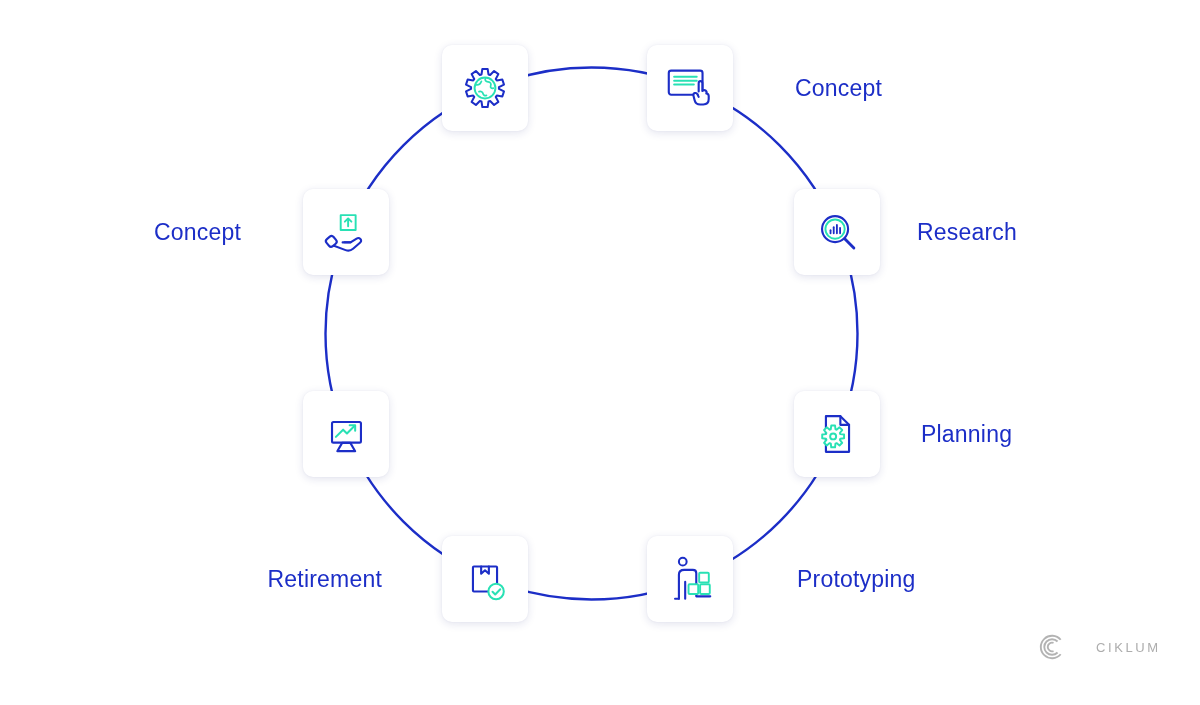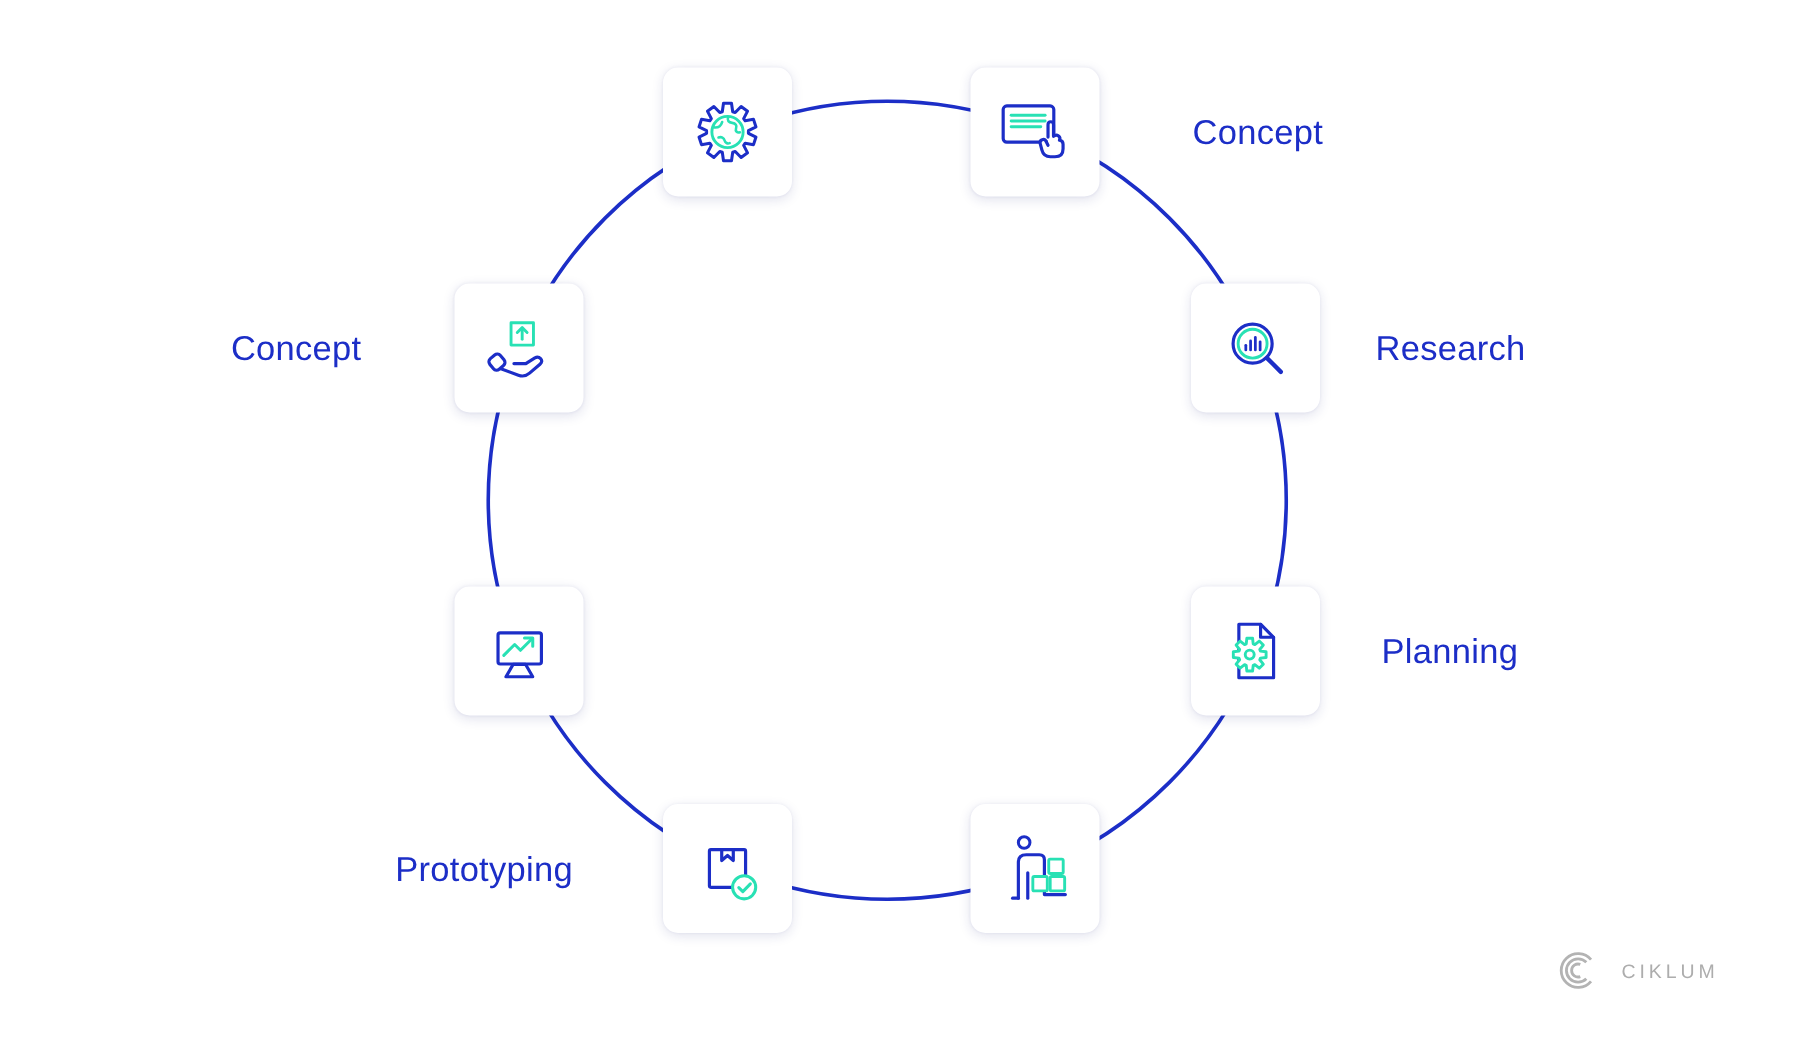--- a/index.html
+++ b/index.html
@@ -17,21 +17,21 @@
   .card{position:absolute;width:86px;height:86px;background:#fff;border-radius:10px;
     box-shadow:0 2px 8px rgba(30,40,120,0.13),0 0 2px rgba(30,40,120,0.06);
     z-index:2;display:flex;align-items:center;justify-content:center;}
   .card .icon{width:54px;height:54px;display:block;}
   .card .icon svg{width:54px;height:54px;display:block;}
   .lbl{position:absolute;z-index:2;height:32px;line-height:32px;font-size:23px;
     color:var(--blue);letter-spacing:0.2px;white-space:nowrap;}
   .lbl.right{text-align:right;}
   .lbl.left{text-align:left;}
   .logo{position:absolute;left:1038px;top:632px;display:flex;align-items:center;
-    gap:13px;z-index:3;}
+    gap:28px;z-index:3;}
   .logo-mark svg{display:block;}
   .logo-text{font-size:13px;letter-spacing:2.6px;color:var(--gray);font-weight:400;}
 </style>
 </head>
 <body>
 
 <div class="stage">
 
   <svg class="ring" width="1200" height="705">
     <circle cx="591.5" cy="333.5" r="266"></circle>
@@ -124,21 +124,22 @@
           <path d="M11.8,34.6 q-3.4,1.5 -2.3,4.8 q1.1,3.2 4.6,2.4 l13.5,5 q4.3,1.6 7.7,-1.4 l7.2,-6.2 q2.2,-1.9 0.4,-3.9 q-1.7,-1.8 -3.9,-0.5 l-6.3,4 h-8.2" stroke="#1C2EC7" stroke-width="2.2" fill="#fff"></path>
           <rect x="8" y="33" width="9.5" height="9.5" rx="2.8" transform="rotate(-40 12.75 37.75)" stroke="#1C2EC7" stroke-width="2.2" fill="#fff"></rect>
           <path d="M26.5,38.6 h6.5" stroke="#1C2EC7" stroke-width="2"></path>
         </svg>
       </span>
   </div>
 
   <div class="lbl left" style="left:795px;top:72px">Concept</div>
   <div class="lbl left" style="left:917px;top:216px">Research</div>
   <div class="lbl left" style="left:921px;top:418px">Planning</div>
-  <div class="lbl right" style="left:150px;top:563px;width:232px">Prototyping</div>
+  <div class="lbl left" style="left:797px;top:563px">Prototyping</div>
+  <div class="lbl right" style="left:150px;top:563px;width:232px">Retirement</div>
   <div class="lbl right" style="left:60px;top:216px;width:181px">Concept</div>
 
   <div class="logo">
     <span class="logo-mark">
       <svg width="30" height="30" viewBox="0 0 32 32" fill="none" stroke="#B3B3B3" stroke-width="2">
         <path d="M24.19 8.29 A12 12 0 1 0 24.19 23.71"></path>
         <path d="M20.87 10.13 A8.3 8.3 0 1 0 20.87 21.87"></path>
         <path d="M16.57 11.68 A4.6 4.6 0 1 0 16.57 20.32"></path>
       </svg>
     </span>

